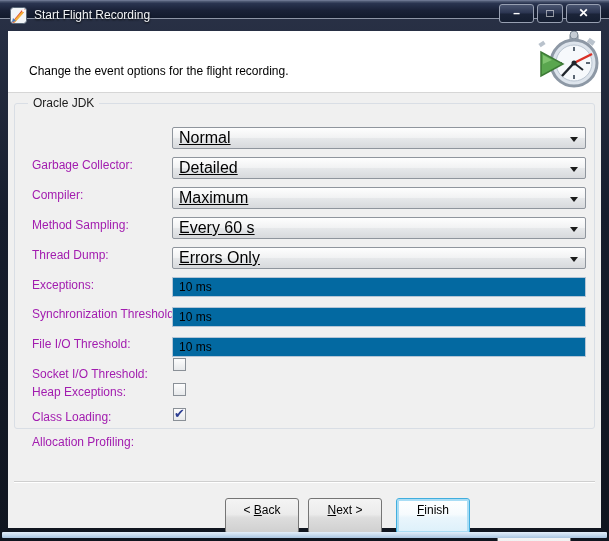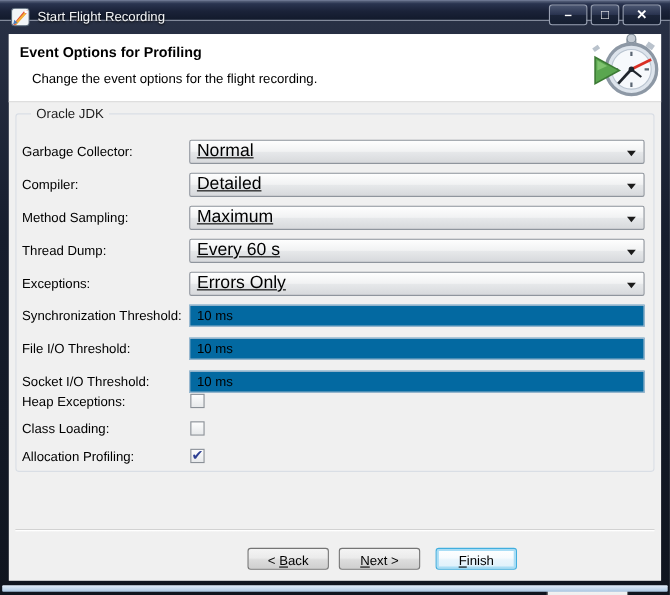--- a/index.html
+++ b/index.html
@@ -32,21 +32,21 @@
     border-bottom:1px solid #d6d6d6; }
   .h-title { position:absolute; left:10px; top:9px; font-size:13px; font-weight:bold; color:#000000; }
   .h-sub   { position:absolute; left:21px; top:33px; font-size:12px; color:#000000; }
   .h-icon  { position:absolute; right:1px; top:0px; width:64px; height:61px; }
 
   
   .group { position:absolute; left:6px; top:65px; width:581px; height:333px;
     border:1px solid #d9dee5; border-radius:3px; background:transparent; }
   .group legend { margin-left:13px; padding:0 5px; font-size:12px; color:#1c1c1c; }
 
-  .flabel { position:absolute; left:12px; font-size:12px; color:#000000; white-space:nowrap; }
+  .flabel { position:absolute; left:24px; font-size:12px; color:#a21caf; white-space:nowrap;margin-top:27px; }
   .lh22 { line-height:22px; } .lh20 { line-height:20px; } .lh14 { line-height:14px; }
 
   .combo { position:absolute; left:164px; width:414px; height:22px;
     border:1px solid #8f959d; border-radius:2px;
     background: linear-gradient(180deg,#fefefe 0%, #f1f2f3 48%, #e6e8ea 52%, #d7d9dc 100%);
     font-size:16px; line-height:20px; color:#000; padding-left:6px; cursor:default;text-decoration:underline; }
   .combo .arrow { position:absolute; right:7px; top:9px; width:0; height:0;
     border-left:4px solid transparent; border-right:4px solid transparent;
     border-top:5px solid #1b1b1b; }
 
@@ -55,21 +55,21 @@
     padding:0 6px; font-family:"Liberation Sans", sans-serif; }
 
   .cb { position:absolute; left:165px; width:13px; height:13px;
     border:1px solid #8a9097; background:linear-gradient(180deg,#fdfdfd,#e7e9eb); }
   .cb .check { position:absolute; left:0px; top:-3px; font-size:13px; color:#2c3e92; }
 
   .sep { position:absolute; left:6px; right:6px; top:450px; height:2px;
     background: linear-gradient(180deg,#cfcfcf 0 50%, #ffffff 50% 100%); }
 
   
-  .btn { position:absolute; top:467px; width:74px; height:20px;
+  .btn { position:absolute; top:467px; width:74px; height:36px;
     border:1px solid #757575; border-radius:3px;
     background: linear-gradient(180deg,#f4f4f4 0%, #ebebeb 45%, #dddddd 55%, #cfcfcf 100%);
     font-size:12px; color:#000; text-align:center; line-height:22px; cursor:default; }
   .btn-back   { left:217px; } .btn-next { left:300px; }
   .btn-finish { left:388px; border:1px solid #41aede;
     box-shadow: inset 0 0 0 2px #a9ddf5;
     background: linear-gradient(180deg,#ffffff 0%, #f6fbfe 45%, #e9f5fc 55%, #dcf0fa 100%); text-align: center; }
   .btn-cancel { left:489px;margin-top:37px; }
   .mn { text-decoration: underline; }
 
@@ -96,21 +96,20 @@
     <div class="win-controls">
       <div class="winbtn min"><span>–</span></div>
       <div class="winbtn max"><span>□</span></div>
       <div class="winbtn cls"><span>✕</span></div>
     </div>
   </div>
 
   <div class="client">
 
     <div class="header">
-      <div class="h-title">Event Options for Profiling</div>
       <div class="h-sub">Change the event options for the flight recording.</div>
       <div class="h-icon">
         <svg width="64" height="61" viewBox="0 0 64 61">
           <rect x="3" y="11" width="6" height="4" transform="rotate(-35 6 13)" fill="#b9c2cc"></rect>
           <rect x="52" y="8" width="7" height="5" transform="rotate(35 55 10)" fill="#b9c2cc"></rect>
           <rect x="34" y="4" width="8" height="6" rx="1" fill="#aeb8c3" stroke="#7c8894"></rect>
           <circle cx="38" cy="4" r="4" fill="#c6cdd5" stroke="#7c8894"></circle>
           <circle cx="38" cy="32" r="23" fill="#dde4ec" stroke="#8d98a5" stroke-width="3"></circle>
           <circle cx="38" cy="32" r="18" fill="#f6f9fc" stroke="#b9c4d0"></circle>
           <line x1="38" y1="16" x2="38" y2="20" stroke="#5a6673" stroke-width="2"></line>

